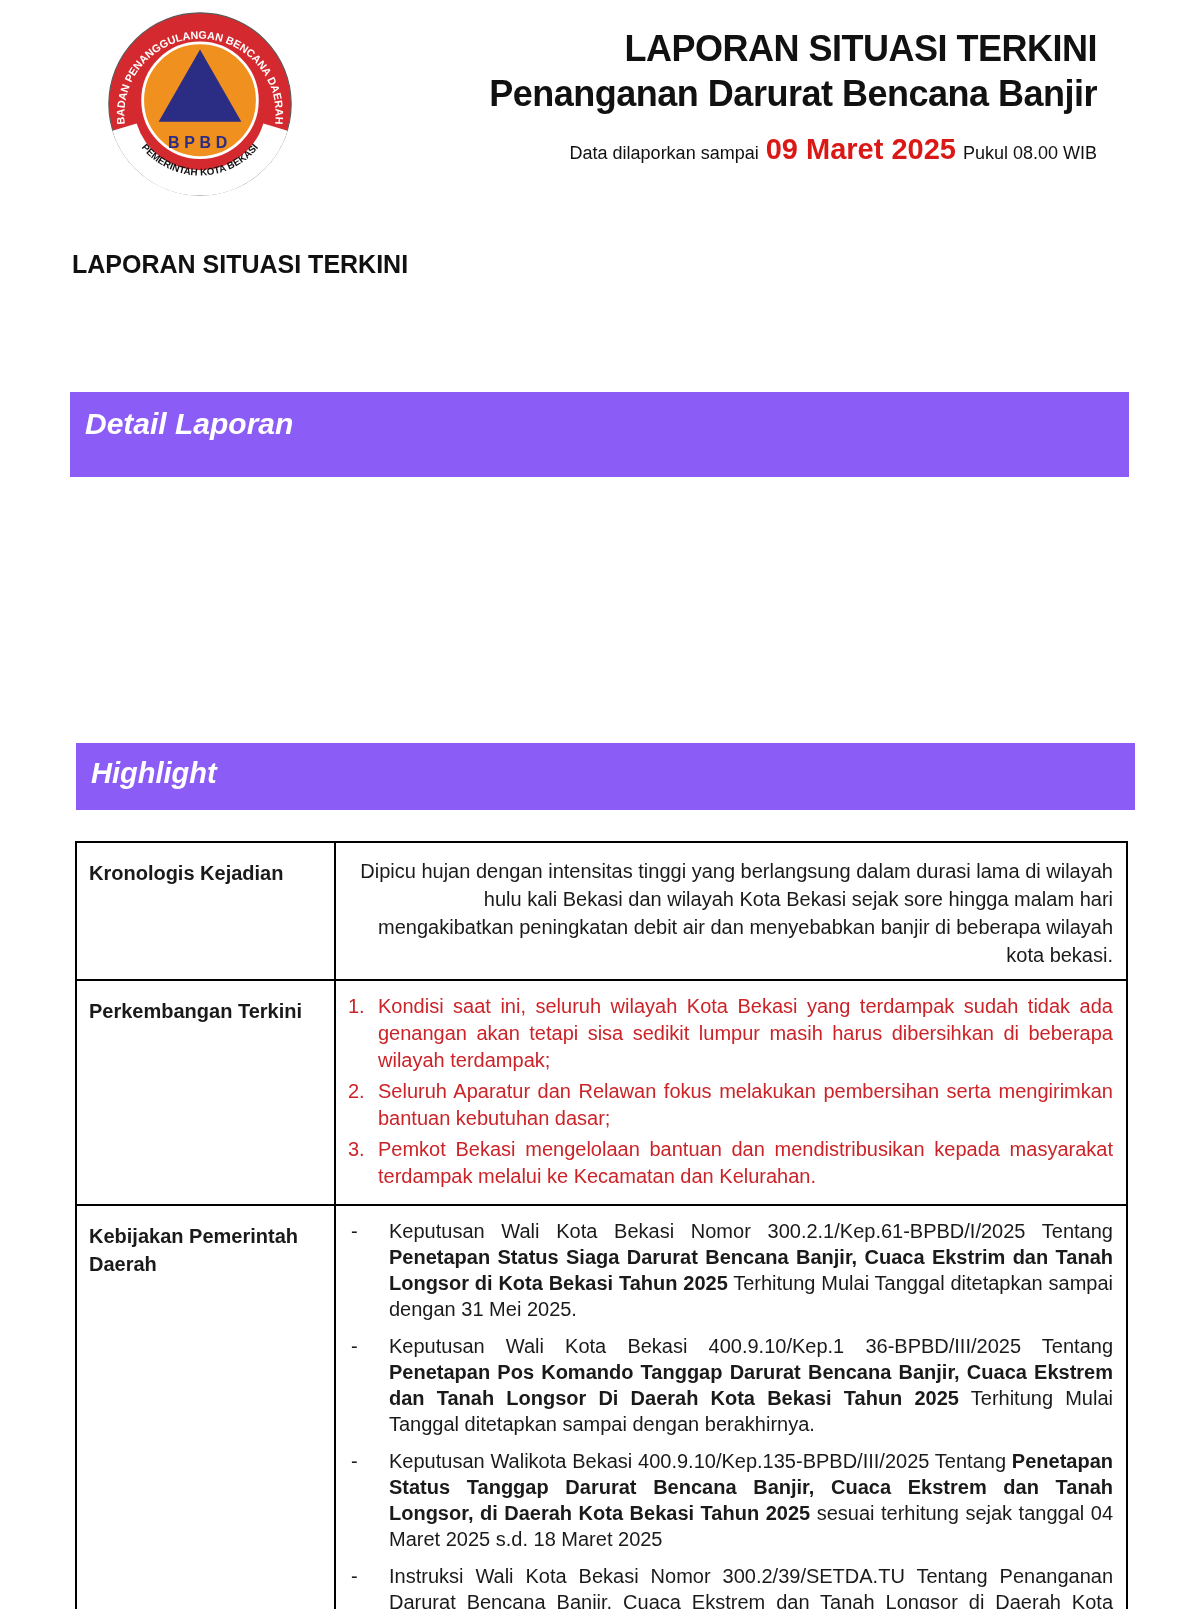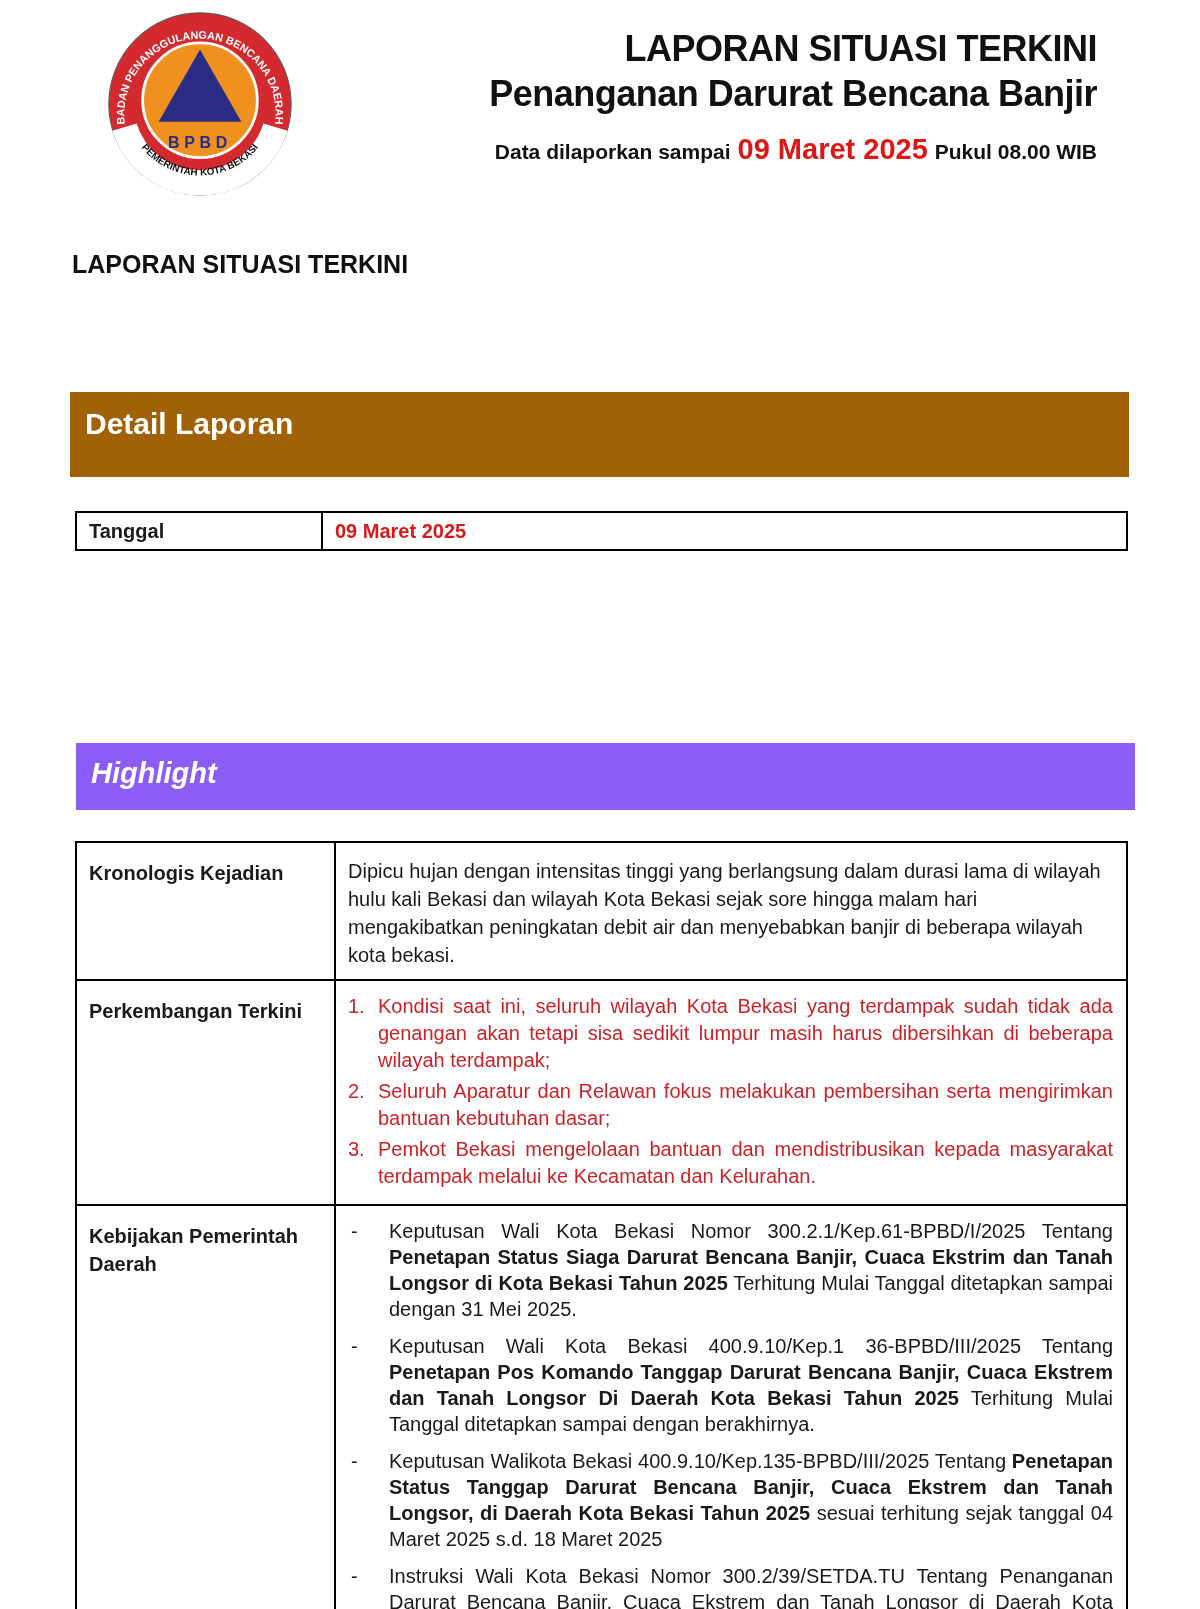--- a/index.html
+++ b/index.html
@@ -9,21 +9,21 @@
     background:#ffffff; overflow:hidden; color:#1a1a1a;
   }
 
   
   .logo-wrap { position:absolute; left:103px; top:10px; width:194px; height:188px; }
   .title-block { position:absolute; right:103px; top:28px; text-align:right; color:#111; }
   .title-1 { font-size:36px; font-weight:bold; line-height:1.15; letter-spacing:-0.5px; }
   .title-2 { font-size:36px; font-weight:bold; line-height:1.15; margin-top:4px; letter-spacing:-0.5px; }
   .title-3 { font-size:26px; font-weight:bold; line-height:1.15; margin-top:12px; }
   .title-4 { margin-top:18px; }
-  .title-4 .small { font-size:21px; font-weight:bold; }
+  .title-4 .small { font-size:18px; font-weight:normal; }
   .title-4 .date  { font-size:29px; font-weight:bold; margin:0 7px; }
 
   .section-heading { position:absolute; left:72px; top:250px; font-size:25px; font-weight:bold; color:#111; }
 
   
   .banner {
     position:absolute; left:70px; width:1059px; color:#ffffff;
     font-weight:bold; font-size:30px; padding-left:15px;
   }
   .banner-detail   { top:392px; height:85px; padding-top:15px; }
@@ -40,21 +40,21 @@
   .tbl-detail tr.r1 td { height:38px; }
   .tbl-detail tr.r2 td { height:37px; }
   .tbl-detail tr.r3 td { height:67px; }
   .tbl-detail tr.r4 td { height:37px; }
   .tbl-detail .val .line { line-height:29px; }
 
   .tbl-highlight { top:841px; }
   .tbl-highlight td { vertical-align:top; }
   .tbl-highlight td.lbl { padding-top:16px; line-height:28px; }
   .tbl-highlight td.val { padding-top:12px; padding-bottom:10px; }
-  .para { line-height:28px; text-align:left; }
+  .para { line-height:28px; text-align:right; }
   .kron-cell { padding-top:14px !important; }
 
   .li-row { display:flex; }
   .list-num  .li-row { margin-bottom:4px; }
   .list-num  { line-height:27px; }
   .list-num  .li-marker { flex:0 0 30px; }
   .list-dash .li-row { margin-bottom:11px; }
   .list-dash .li-row:last-child { margin-bottom:0; }
   .list-dash { line-height:26px; }
   .list-dash .li-marker { flex:0 0 41px; padding-left:3px; }
@@ -94,34 +94,30 @@
   <div class="title-block">
     <div class="title-1">LAPORAN SITUASI TERKINI</div>
     <div class="title-2">Penanganan Darurat Bencana Banjir</div>
     <div class="title-4">
       <span class="small">Data dilaporkan sampai</span><span class="date red-strong" style="color: rgb(218, 25, 23);">09 Maret 2025</span><span class="small">Pukul 08.00 WIB</span>
     </div>
   </div>
 
   <div class="section-heading">LAPORAN SITUASI TERKINI</div>
 
-  <div class="banner banner-detail" style="background: #a16207;">
+  <div class="banner banner-detail" style="background: #8b5cf6; font-style: italic;">
     <span>Detail Laporan</span>
   </div>
 
   <table class="tbl tbl-detail">
     <colgroup>
         <col style="width:246px">
         <col>
       </colgroup>
     <tbody>
-        <tr class="r1">
-      <td class="lbl">Tanggal</td>
-      <td class="val red-strong" style="color: rgb(218, 25, 23);">09 Maret 2025</td>
-    </tr>
   </tbody>
     </table>
 
   <div class="banner banner-highlight" style="background: #8b5cf6; margin-left: 6px;">
     <span>Highlight</span>
   </div>
 
   <table class="tbl tbl-highlight">
     <colgroup>
         <col style="width:259px">

